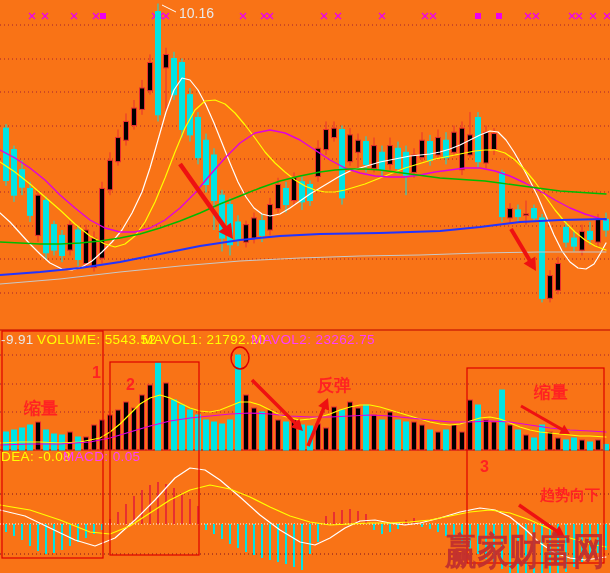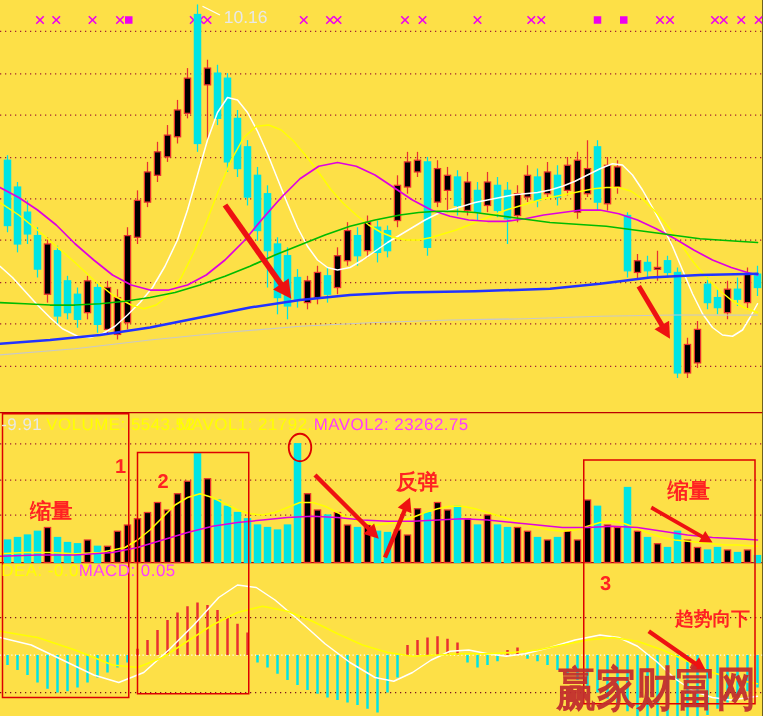--- a/index.html
+++ b/index.html
@@ -1,16 +1,16 @@
 <!DOCTYPE html>
 <html><head>
 <meta charset="utf-8">
 <style>
   html,body{margin:0;padding:0;background:#000;}
-  .stage{position:relative;width:610px;height:573px;background:#fde047;overflow:hidden;}
+  .stage{position:relative;width:610px;height:573px;background:#f97316;overflow:hidden;}
   svg{display:block;}
   text{font-family:"Liberation Sans",sans-serif;}
   .t-info{font-size:13.5px;letter-spacing:.4px;}
   .fill-white{fill:#e8e8e8;}
   .fill-yellow{fill:#ffff00;}
   .fill-magenta{fill:#ff3cff;}
   .t-lg{font-size:14px;}
   .t-cn{font-size:17px;font-weight:bold;fill:#ff2222;}
   .t-cn-sm{font-size:15px;}
   .t-num{font-size:16px;fill:#ff2222;font-weight:bold;}

